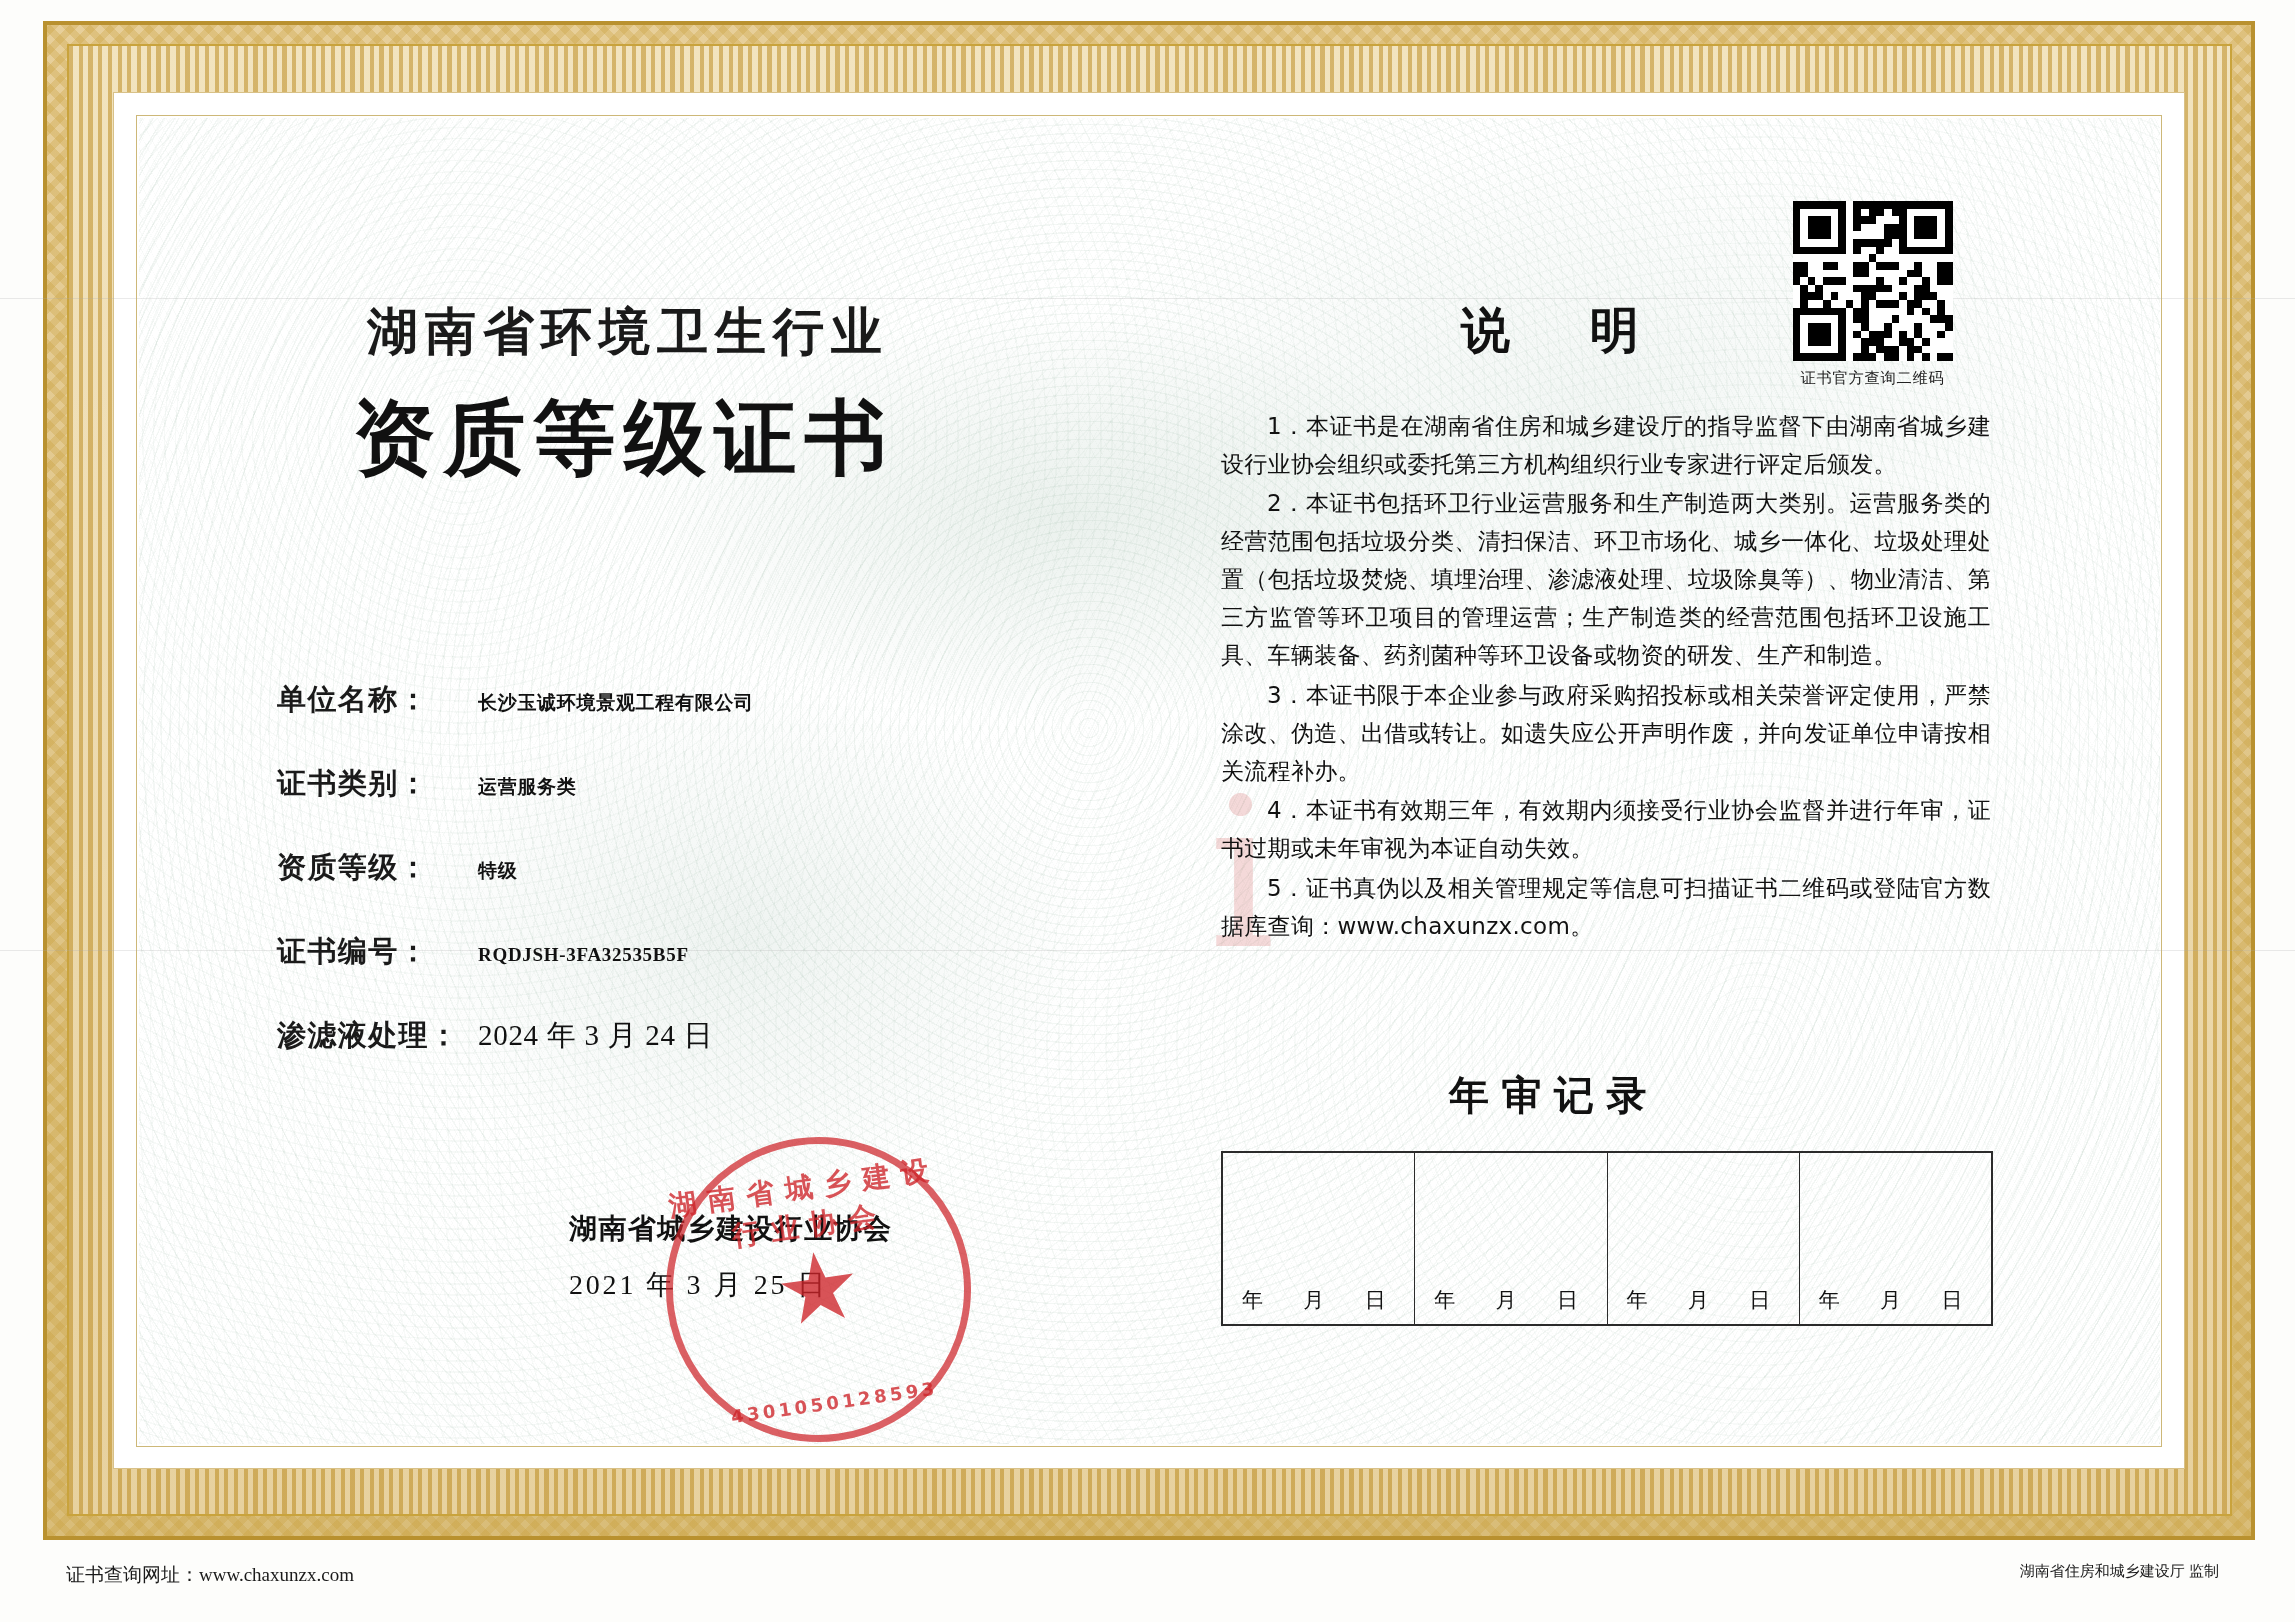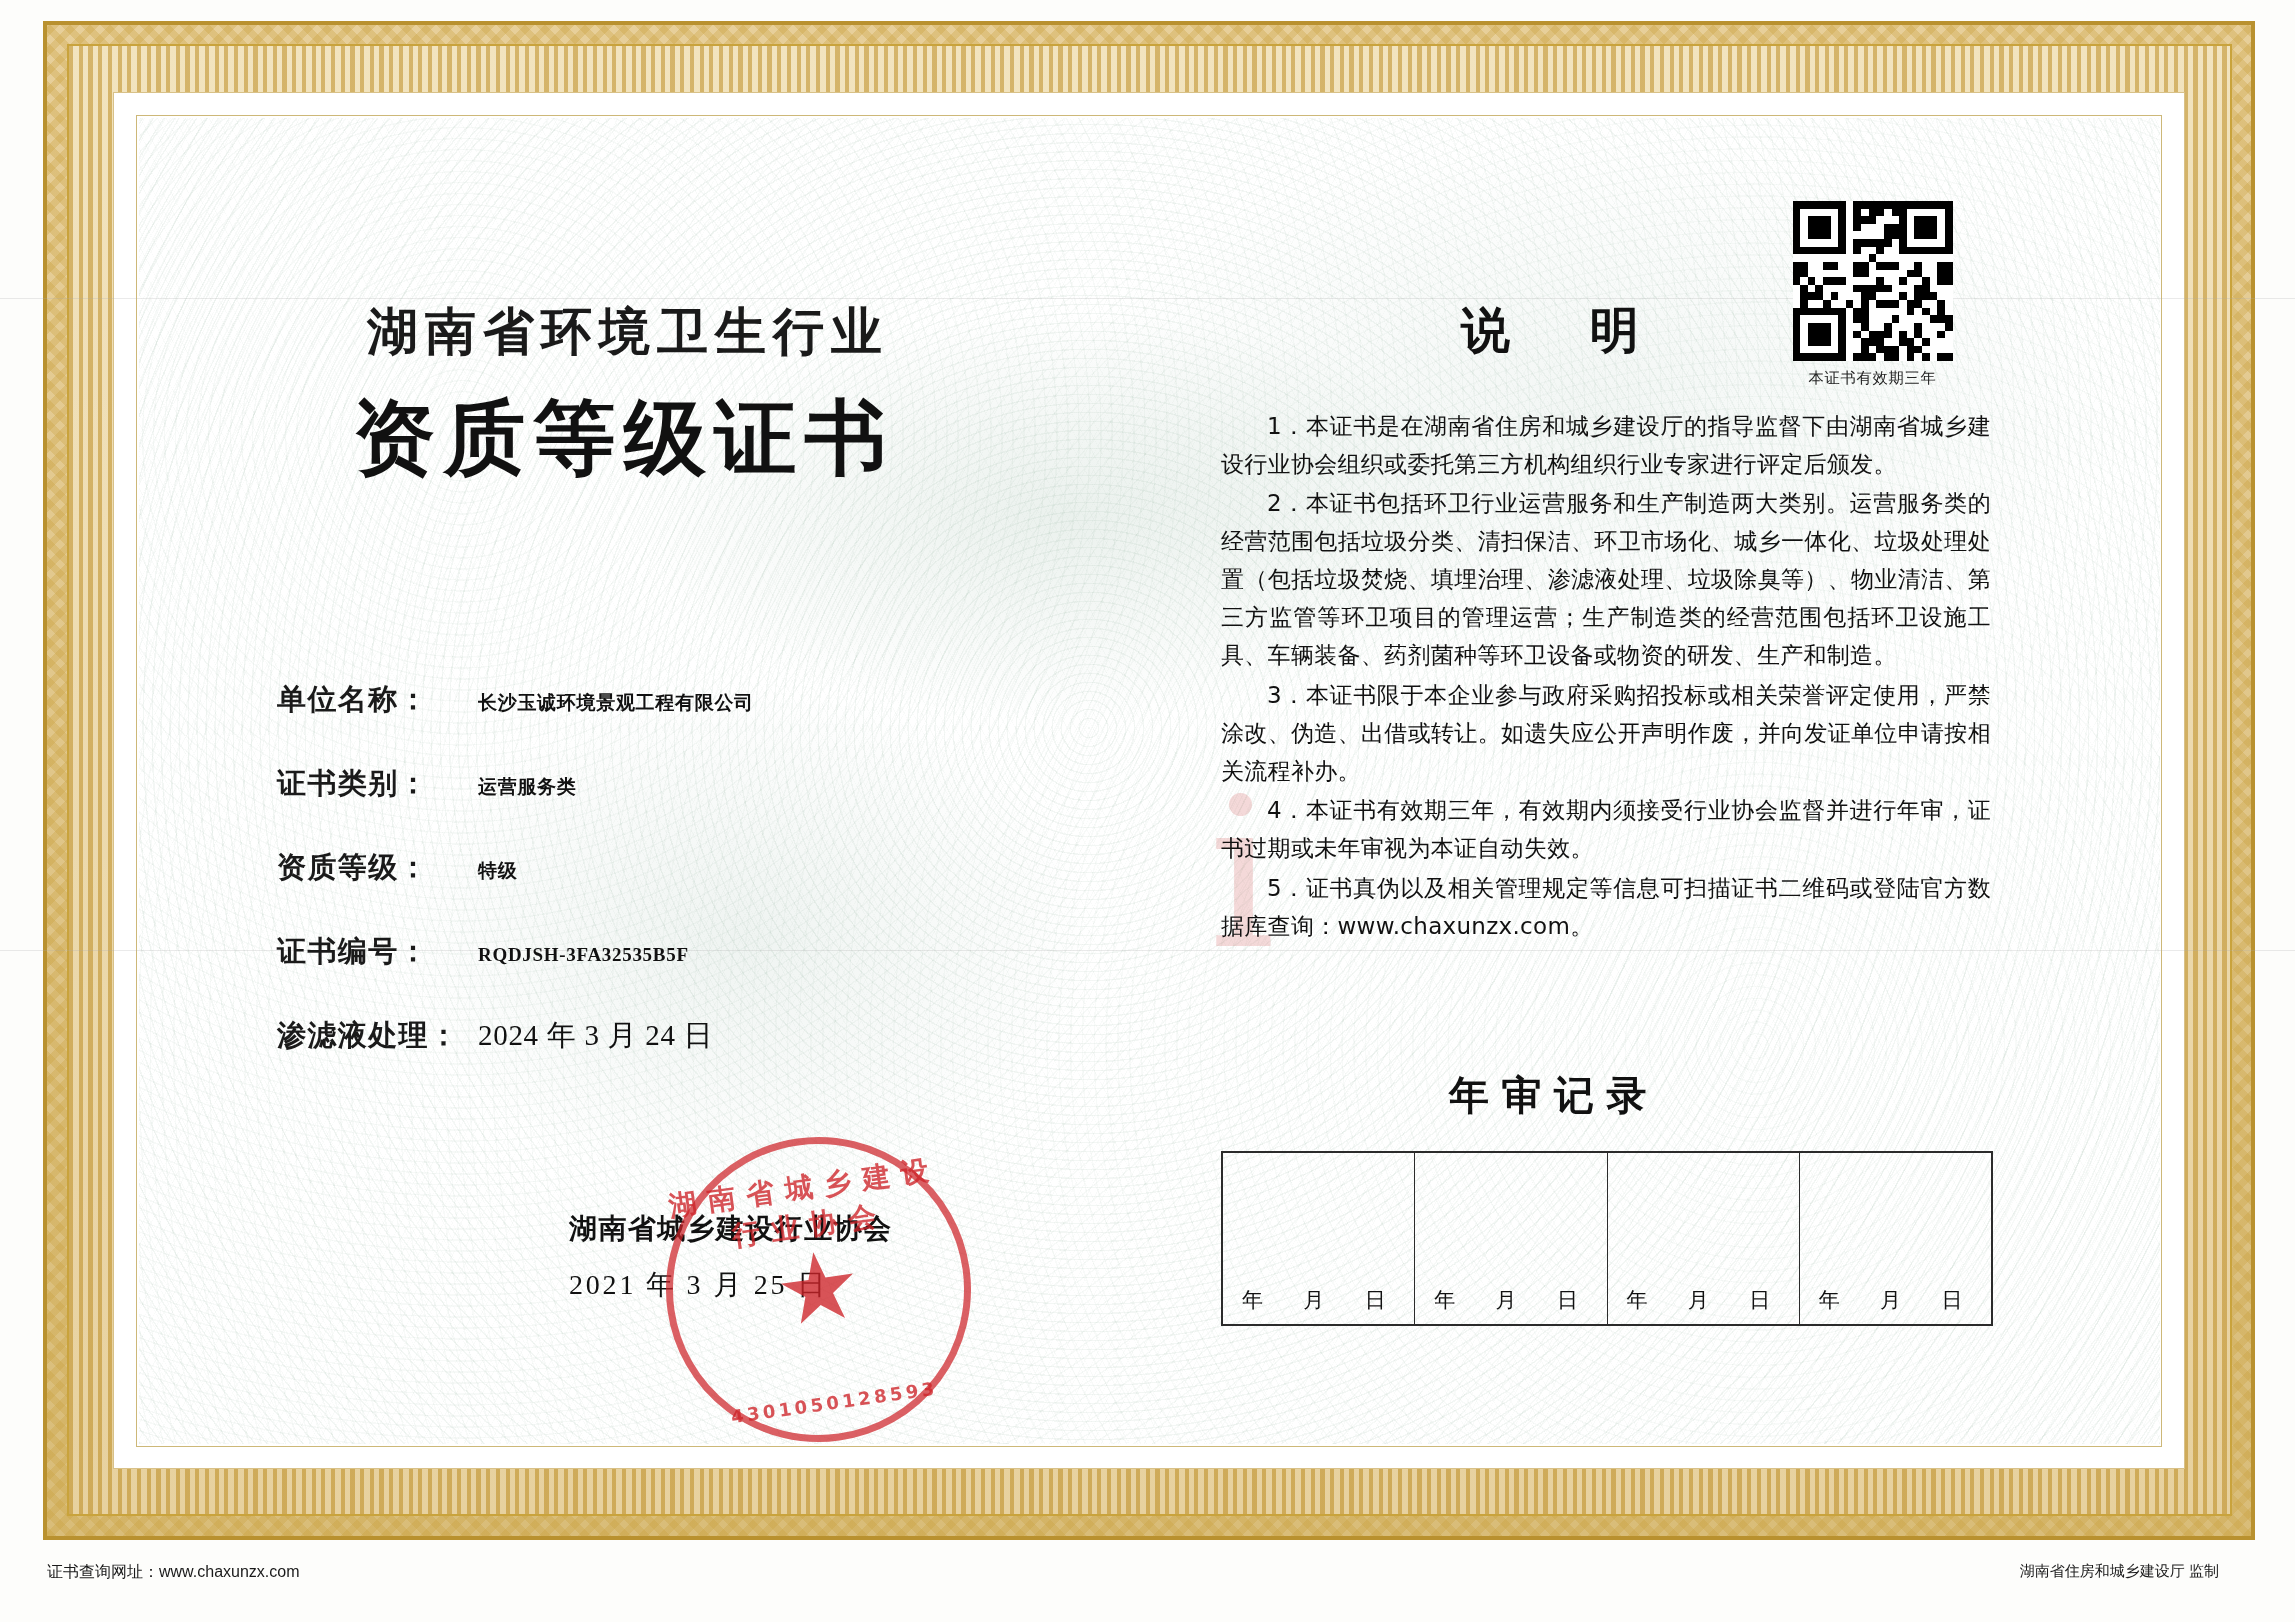--- a/index.html
+++ b/index.html
@@ -176,23 +176,23 @@
   #annual-table table{width:100%;height:100%;border-collapse:collapse;}
   #annual-table td{
     border:1.4px solid #2b2b2b;width:25%;vertical-align:bottom;text-align:center;
     padding-bottom:9.7px;
     font-family:"DejaVu Sans","Liberation Sans",sans-serif;
     font-size:21px;letter-spacing:9.7px;color:#111;
   }
 
   
   #footer-left{
-    position:absolute;left:47px;top:1562px;
-    font-family:Liberation Sans, sans-serif;
-    font-size:16px;color:#1a1a1a;
+    position:absolute;left:66px;top:1562px;
+    font-family:Liberation Serif, serif;
+    font-size:19px;color:#1a1a1a;
   }
   #footer-right{
     position:absolute;right:76px;top:1562px;
     font-family:Liberation Sans, sans-serif;
     font-size:15px;color:#1a1a1a;text-align:right;
   }
   
   .scanline{position:absolute;left:0;width:2295px;height:0.7px;background:rgba(170,170,170,.25);}
 </style>
 </head>
@@ -688,21 +688,21 @@
         <i style="background:#000"></i>
         <i style="background:#000"></i>
         <i style="background:#fff"></i>
         <i style="background:#000"></i>
         <i style="background:#fff"></i>
         <i style="background:#000"></i>
         <i style="background:#fff"></i>
         <i style="background:#000"></i>
         <i style="background:#000"></i>
       </div>
-    <div id="qr-caption">本证书有效期三年</div>
+    <div id="qr-caption">证书官方查询二维码</div>
   </div>
 
   <div id="right-col">
     <div id="shuoming-title">说　明</div>
     <div id="notes">
       <p>1．本证书是在湖南省住房和城乡建设厅的指导监督下由湖南省城乡建设行业协会组织或委托第三方机构组织行业专家进行评定后颁发。</p>
       <p>2．本证书包括环卫行业运营服务和生产制造两大类别。运营服务类的经营范围包括垃圾分类、清扫保洁、环卫市场化、城乡一体化、垃圾处理处置（包括垃圾焚烧、填埋治理、渗滤液处理、垃圾除臭等）、物业清洁、第三方监管等环卫项目的管理运营；生产制造类的经营范围包括环卫设施工具、车辆装备、药剂菌种等环卫设备或物资的研发、生产和制造。</p>
       <p>3．本证书限于本企业参与政府采购招投标或相关荣誉评定使用，严禁涂改、伪造、出借或转让。如遗失应公开声明作废，并向发证单位申请按相关流程补办。</p>
       <p>4．本证书有效期三年，有效期内须接受行业协会监督并进行年审，证书过期或未年审视为本证自动失效。</p>
       <p>5．证书真伪以及相关管理规定等信息可扫描证书二维码或登陆官方数据库查询：www.chaxunzx.com。</p>

